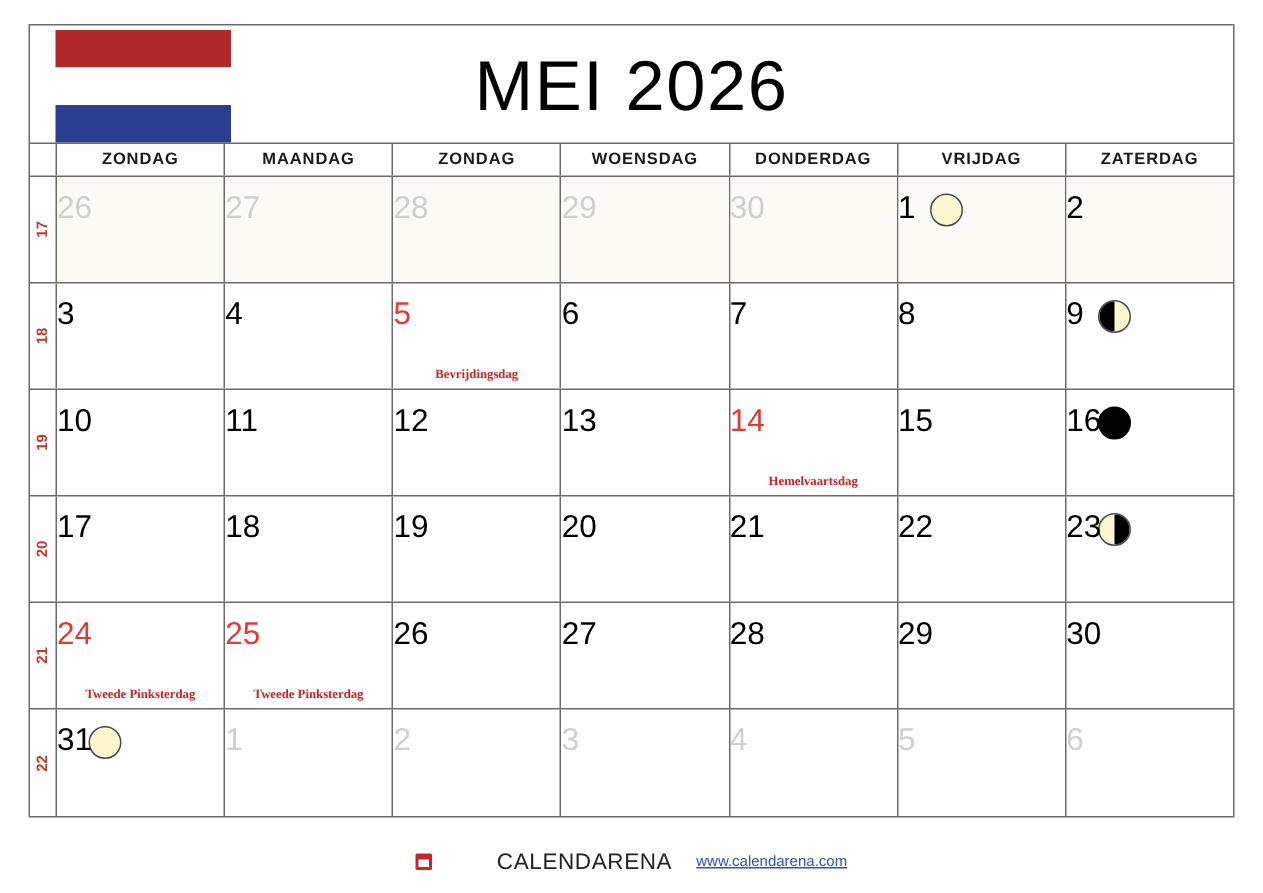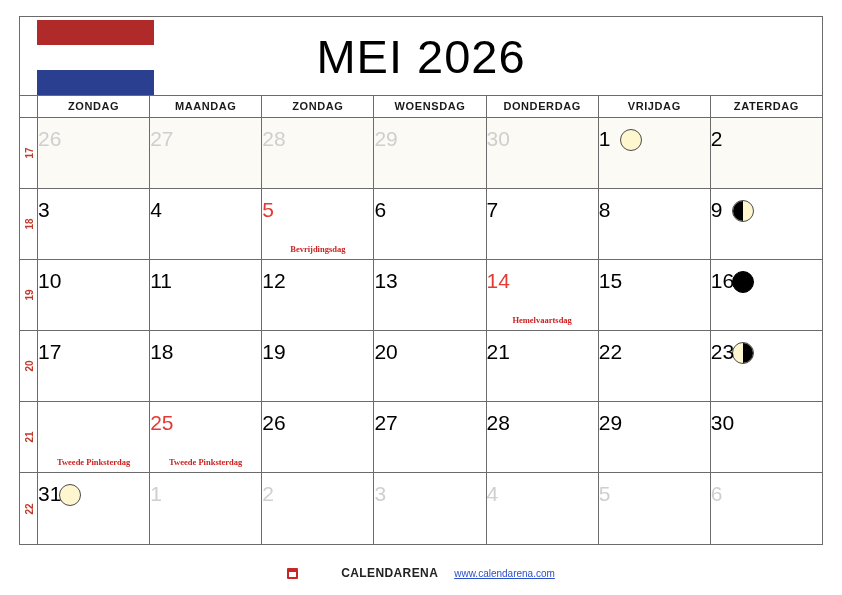--- a/index.html
+++ b/index.html
@@ -206,22 +206,22 @@
     border-radius: 1px;
   }
   .brand-square::after {
     content: "";
     position: absolute;
     left: 2px; top: 4px;
     width: 7px; height: 5px;
     background: #fff;
   }
   .brand-name {
-    font-size: 12px;
-    font-weight: bold;
+    font-size: 15px;
+    font-weight: normal;
     letter-spacing: 0.4px;
     color: #222;
     margin-left: 40px;
   }
   .site-link {
     font-size: 10px;
     color: #2b50c8;
     text-decoration: underline;
     margin-left: 10px;
   }
@@ -365,20 +365,21 @@
           <div class="day">
             <div class="moon last-quarter left"></div>
             <div class="daynum">23</div>
           </div>
         </div>
         <div class="week-row">
           <div class="weeknum">
             <span>21</span>
           </div>
           <div class="day">
+            <div class="daynum holiday">24</div>
             <div class="holiday-label">Tweede Pinksterdag</div>
           </div>
           <div class="day">
             <div class="daynum holiday">25</div>
             <div class="holiday-label">Tweede Pinksterdag</div>
           </div>
           <div class="day">
             <div class="daynum">26</div>
           </div>
           <div class="day">

